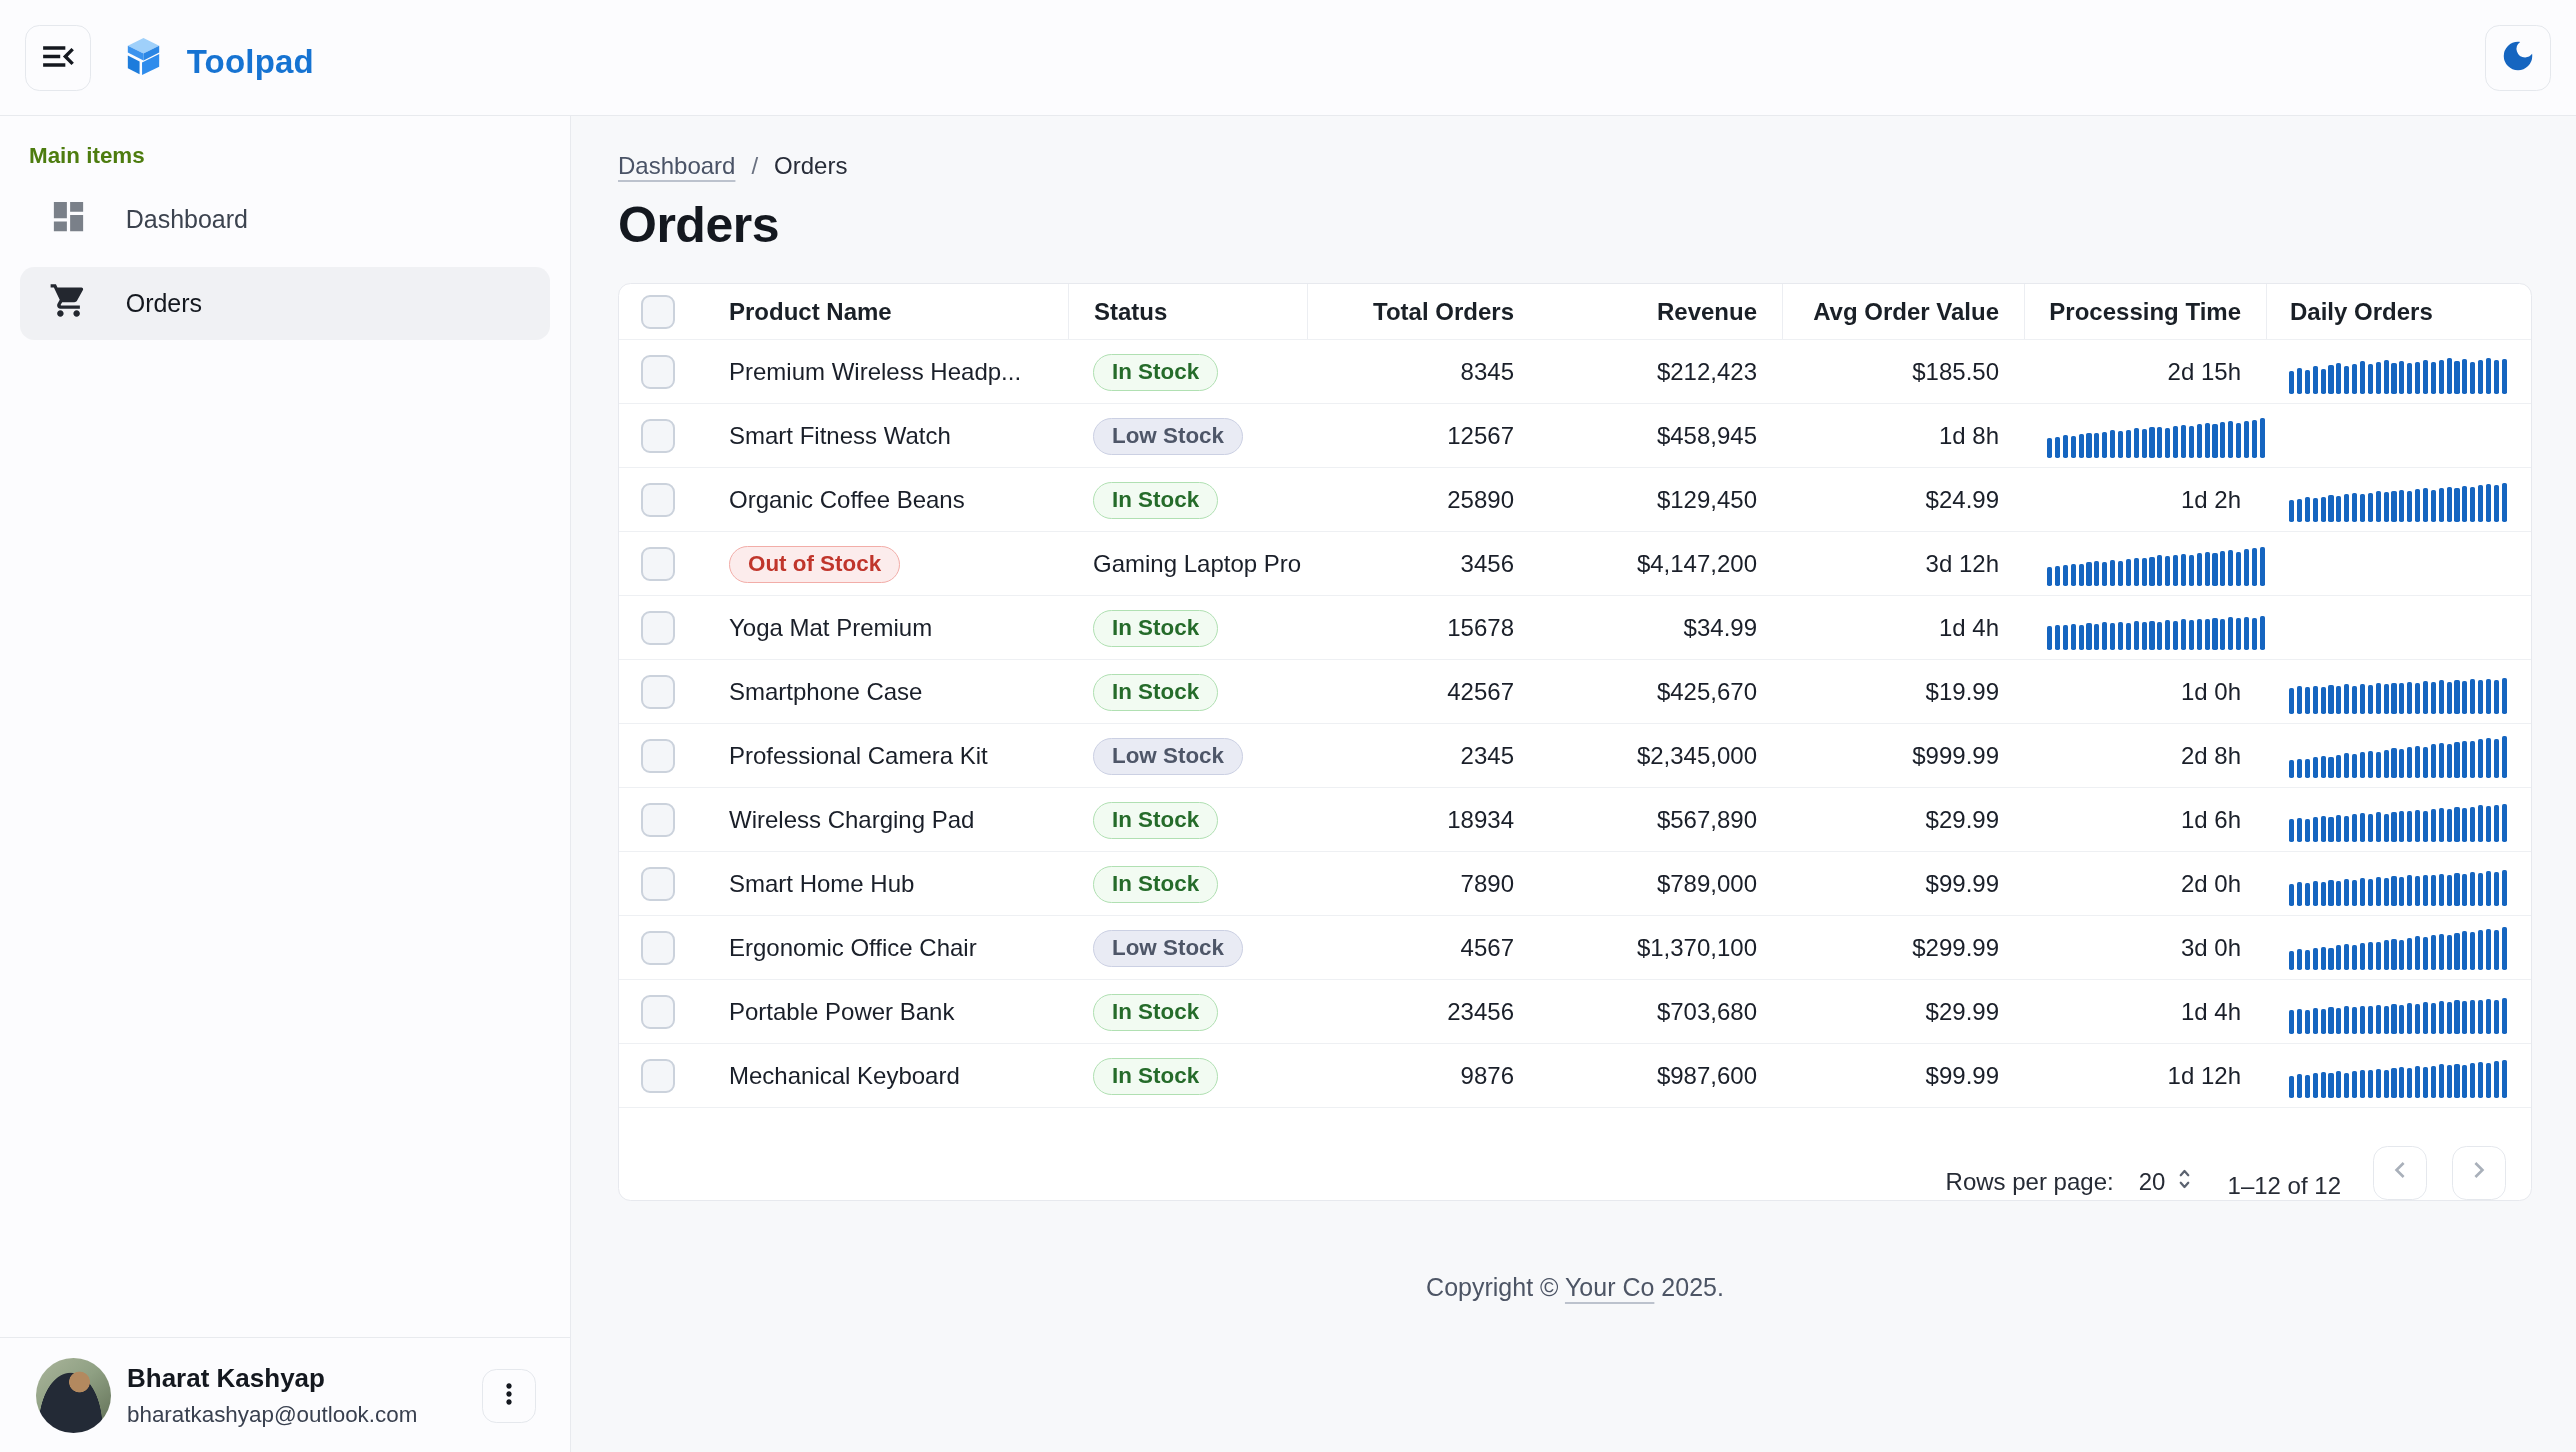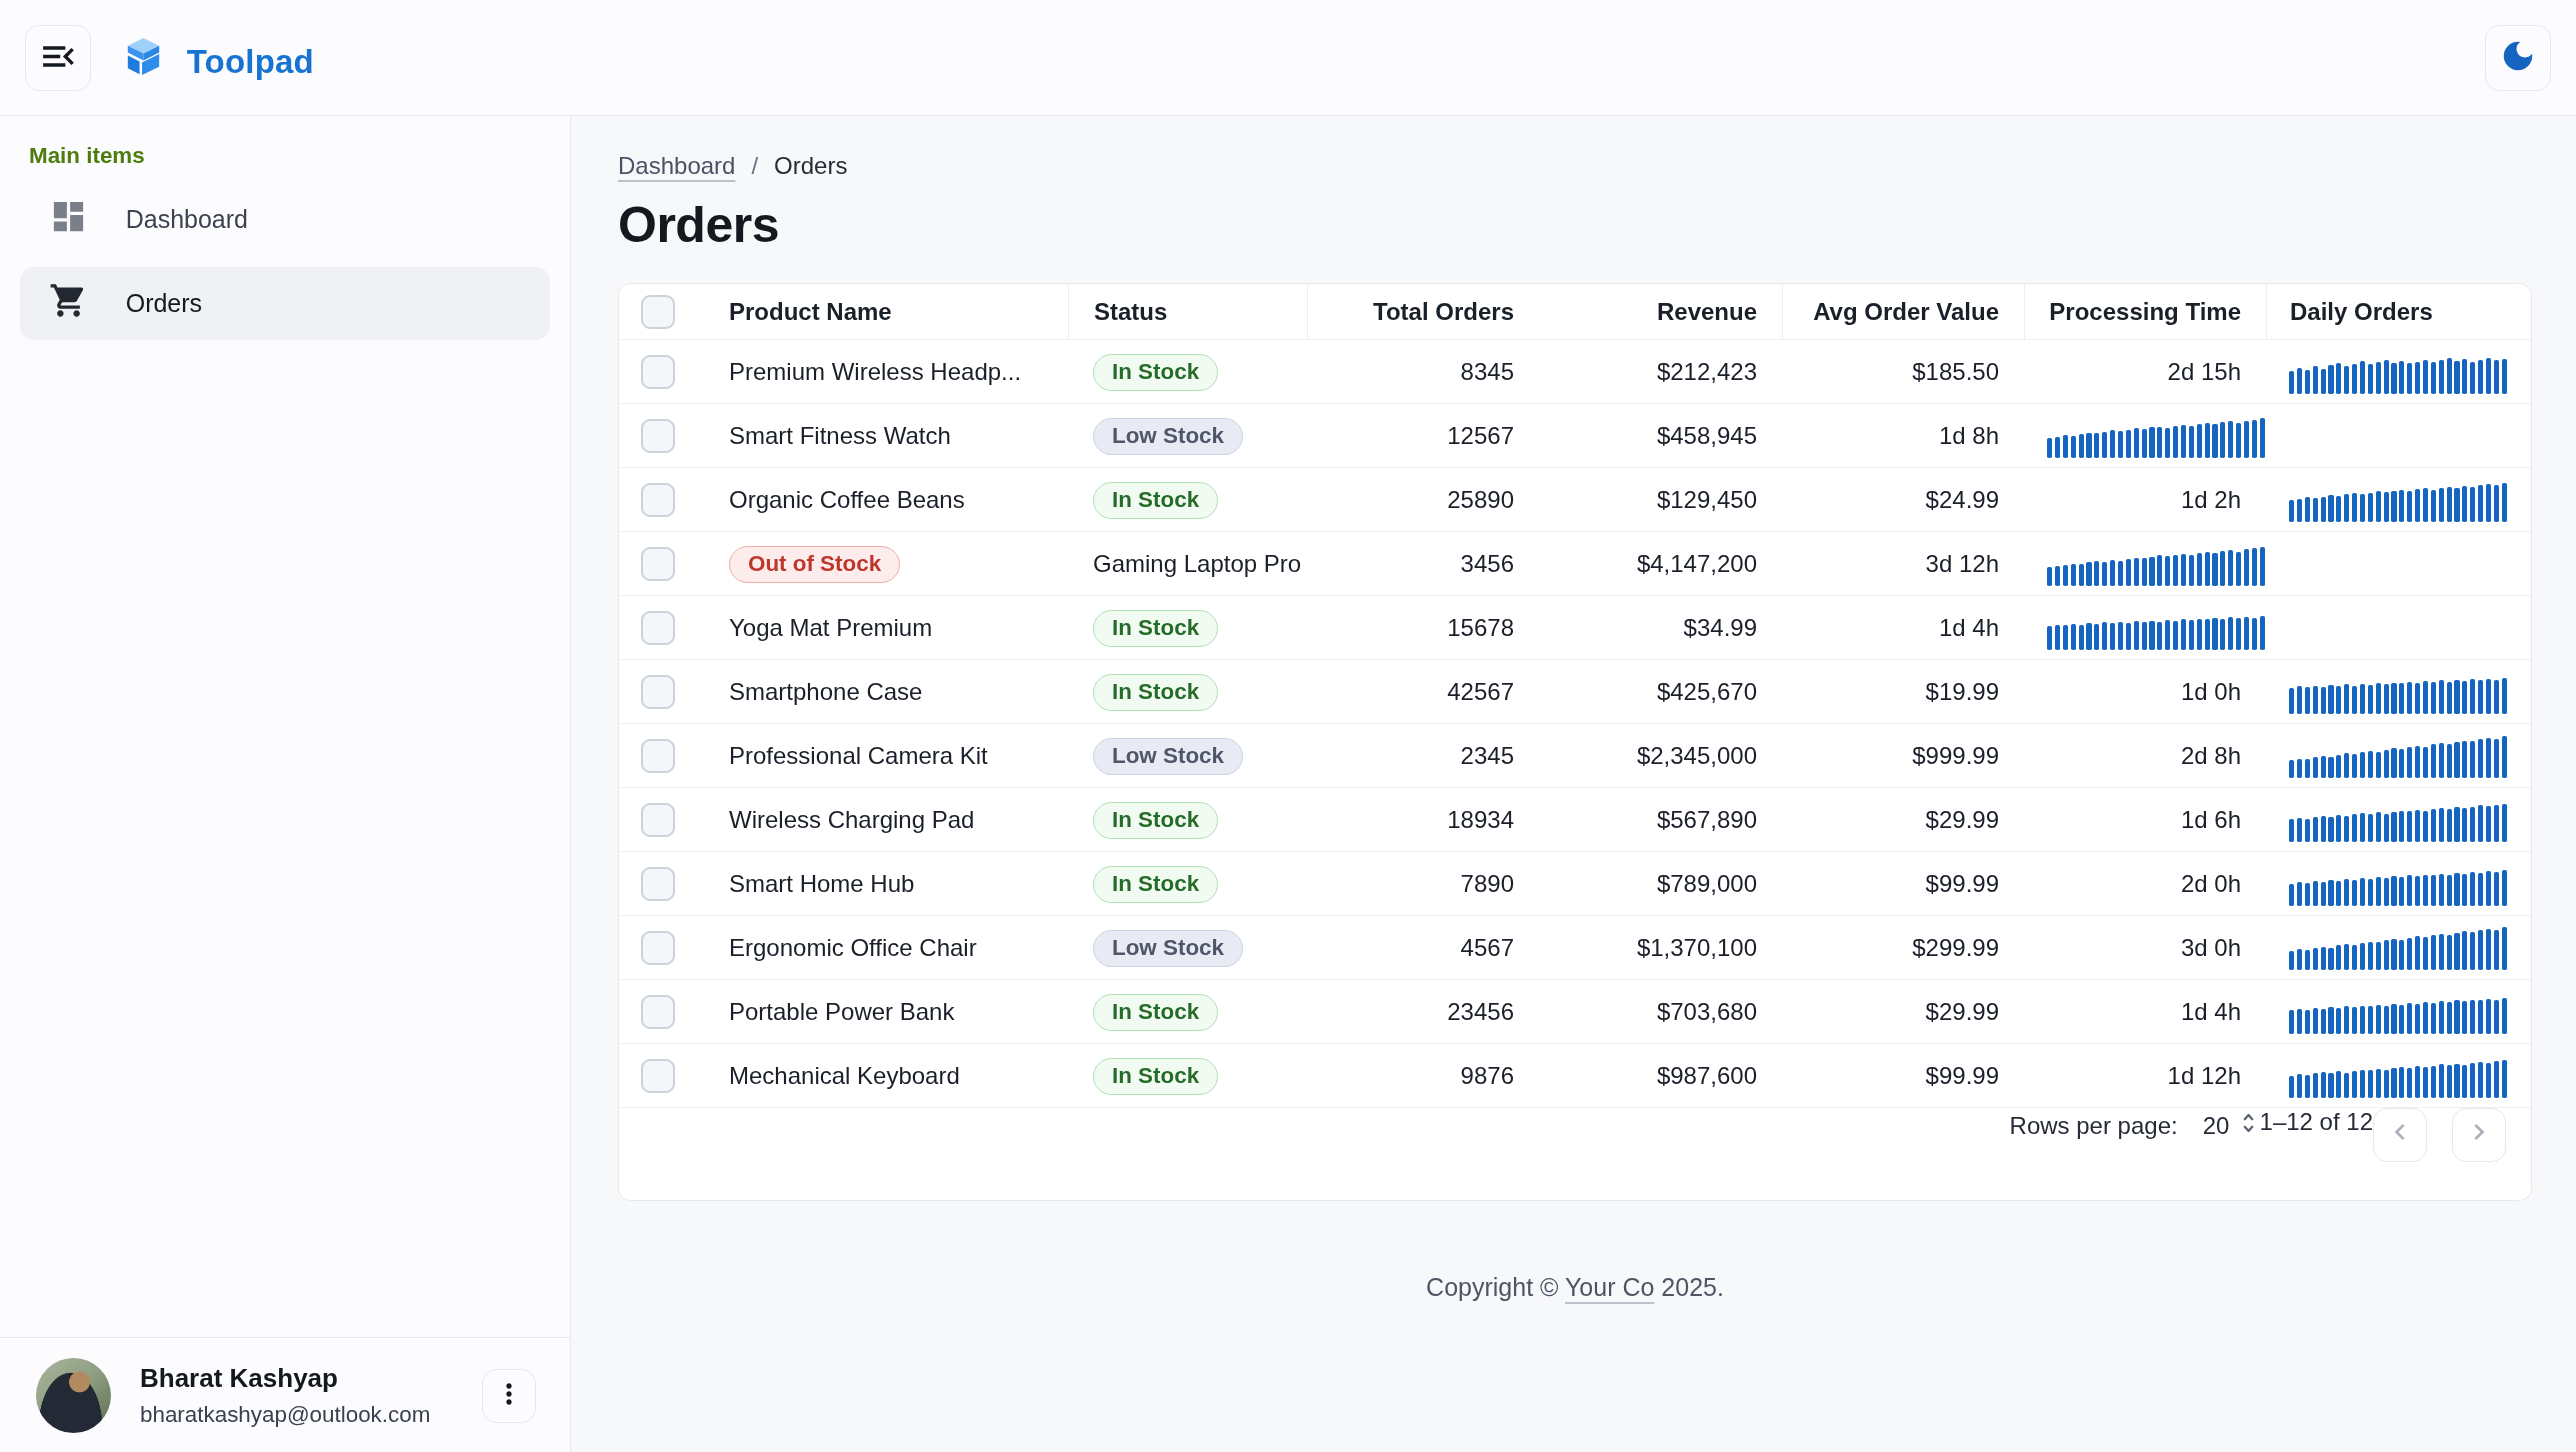--- a/index.html
+++ b/index.html
@@ -38,21 +38,21 @@
   .nav { display:flex; flex-direction:column; gap:10.7px; padding:0 19.7px; }
   .nav-item {
     display:flex; align-items:center; height:73px; border-radius:14.3px;
     padding-left:29px; gap:38px; font-size:25px; color:#3C434F; cursor:pointer;
   }
   .nav-item.selected { background:#F0F1F4; color:#14181F; }
 
   .user-section {
     position:absolute; bottom:0; left:0; right:0; height:116px;
     border-top:1.8px solid #E8EAEE;
-    display:flex; align-items:center; gap:29px; padding:0 34px 0 36px;
+    display:flex; align-items:center; gap:16px; padding:0 34px 0 36px;
     background:#FCFCFE;
   }
   .avatar {
     width:75px; height:75px; border-radius:50%; flex:none;
     background:
       radial-gradient(circle at 58% 32%, #b3895f 0 15%, rgba(0,0,0,0) 16%),
       radial-gradient(ellipse at 46% 92%, #232a36 0 55%, rgba(0,0,0,0) 56%),
       linear-gradient(140deg, #aab59b 0%, #8fa083 45%, #5d6b52 100%);
   }
   .user-info { flex:1; min-width:0; }
@@ -101,22 +101,22 @@
   }
   .badge.success { background:#F2FBF2; border-color:#B0E0B2; color:#256B2A; }
   .badge.default { background:#E9EBF4; border-color:#CBD0E3; color:#4E5668; }
   .badge.error   { background:#FCECEC; border-color:#F2ADA8; color:#C0352B; }
   .spark { width:218px; height:43px; display:flex; align-items:flex-end; gap:2.7px; margin-left:23px; }
   .spark-bar { flex:1; background:#1565C0; border-radius:1.8px; min-height:7.2px; }
 
   
   .pagination {
     height:93px; border-top:1.8px solid #EEF0F3;
-    display:flex; align-items:flex-start; justify-content:flex-end;
-    padding-right:25px; font-size:24px; color:#262B35;
+    display:flex; align-items:flex-end; justify-content:flex-end;
+    gap:32px; padding-right:25px; font-size:24px; color:#262B35;
   }
   .rpp { display:flex; align-items:center; gap:25px; }
   .rpp-value { display:flex; align-items:center; gap:7.2px; cursor:pointer; }
   .pg-btns { display:flex; align-items:center; gap:25px; }
   .pg-btn {
     width:54px; height:54px; border:1.8px solid #E5E8ED; border-radius:14.3px;
     background:transparent; display:flex; align-items:center; justify-content:center; cursor:pointer;
   }
 
   

